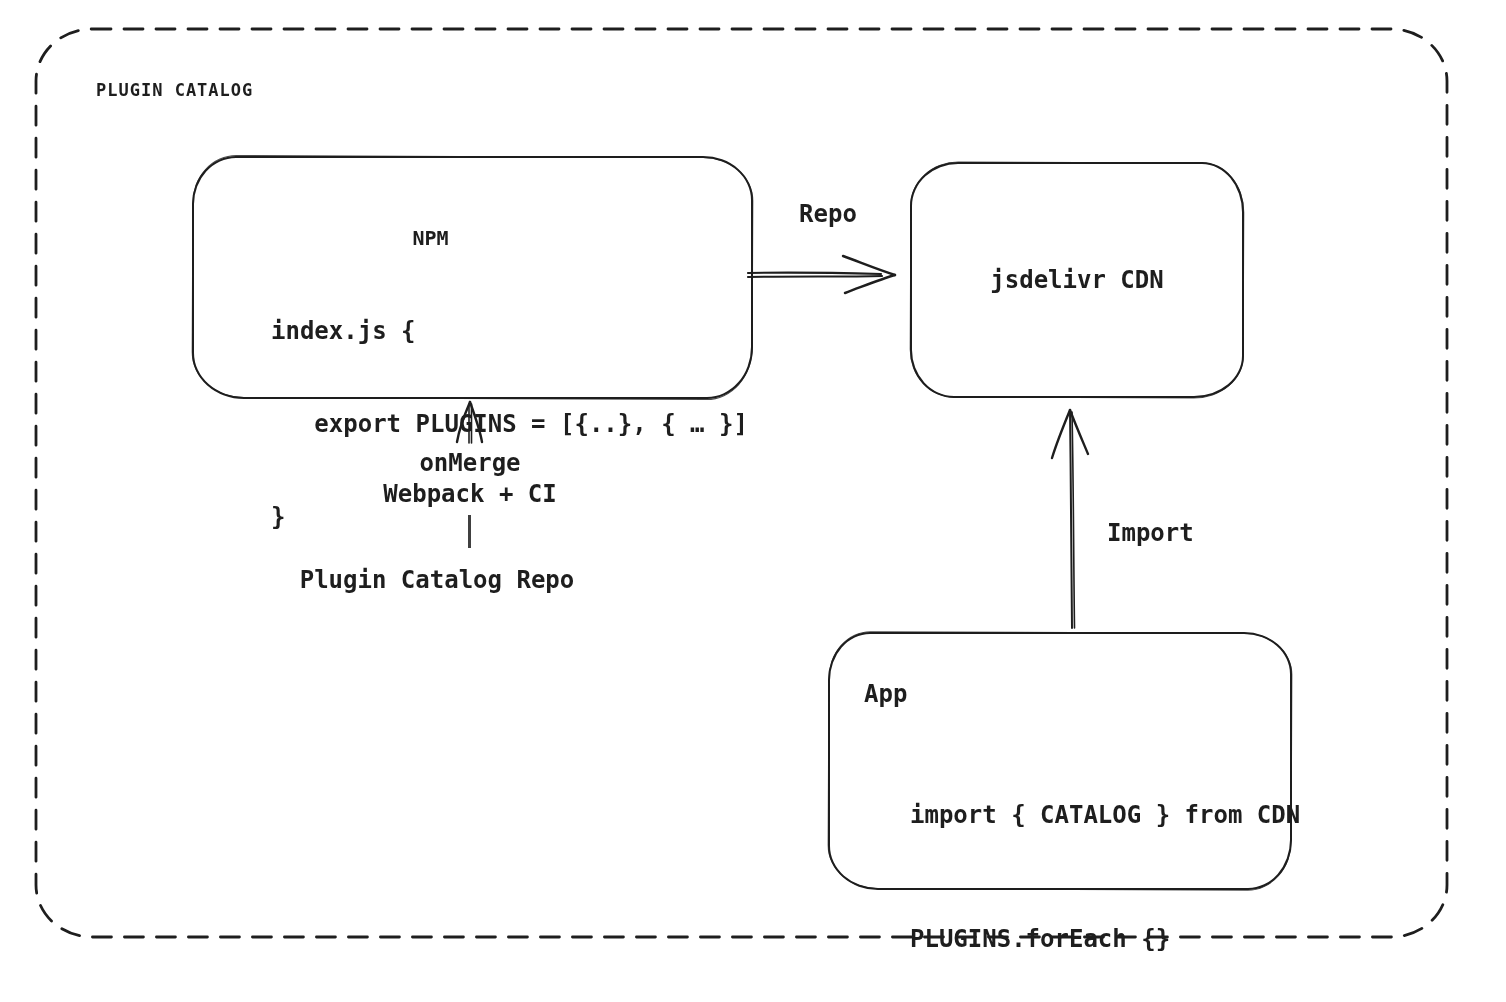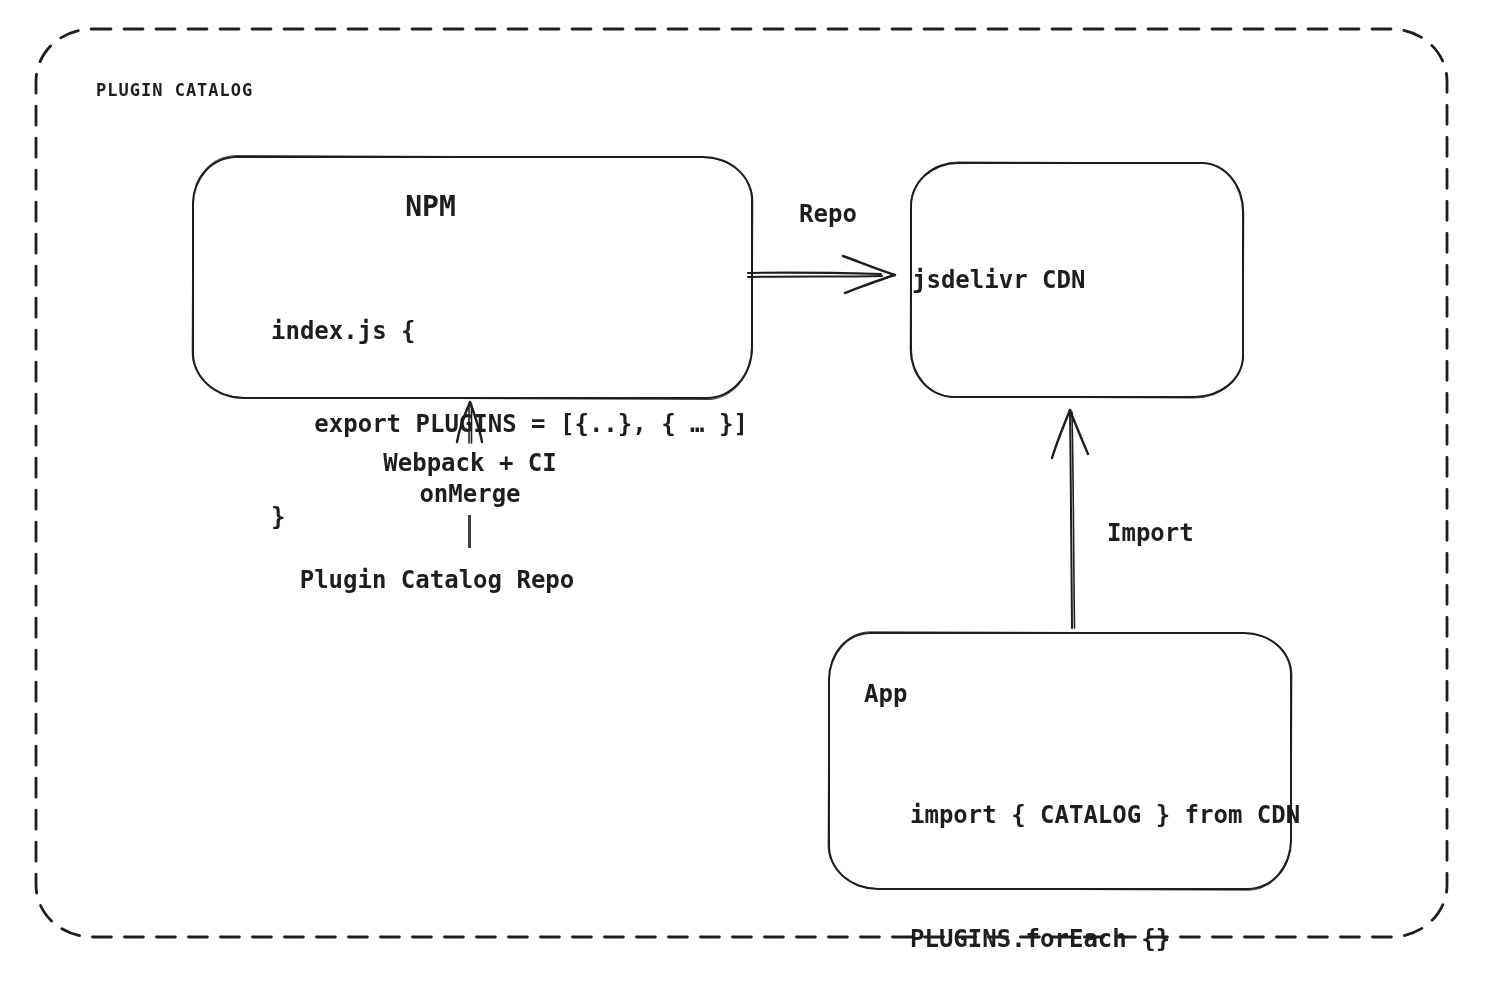--- a/index.html
+++ b/index.html
@@ -38,41 +38,42 @@
     opacity:.8;
     pointer-events:none;
   }
   .box-npm{
     left:192px;top:156px;width:561px;height:243px;
     border-radius:44px 50px 46px 52px / 48px 44px 52px 46px;
   }
   .box-cdn{
     left:910px;top:162px;width:334px;height:236px;
     border-radius:48px 42px 50px 44px / 44px 50px 42px 48px;
-    display:flex;align-items:center;
+    display:flex;align-items:center;justify-content:center;
   }
   .box-repo{
     left:217px;top:624px;width:486px;height:259px;
     border-radius:46px 52px 44px 50px / 50px 46px 52px 44px;
   }
   .box-app{
     left:828px;top:632px;width:464px;height:258px;
     border-radius:42px 48px 44px 50px / 48px 42px 50px 44px;
   }
 
   
   .diagram-title{
     left:96px;top:80px;
     font-size:17px;
     letter-spacing:1px;
     font-weight:bold;
   }
   .node-title{
-    font-size:28px;
+    font-size:20px;
     font-weight:bold;
+    margin-top:36px;
   }
   .npm-title{
     position:absolute;
     left:0;right:84px;top:32px;
     text-align:center;
   }
   .code{
     position:absolute;
     font-size:24px;
     line-height:31px;
@@ -140,22 +141,22 @@
     <div class="cdn-label">jsdelivr CDN</div>
   </div>
 
   <svg class="abs" style="left:450px;top:396px" width="40" height="56" viewBox="0 0 40 56" aria-hidden="true">
     <path d="M 20 6 C 14 20 9 34 7 46" fill="none" stroke="currentColor" stroke-width="2.4" stroke-linecap="round"></path>
     <path d="M 20 6 C 25 20 30 34 32 46" fill="none" stroke="currentColor" stroke-width="2.4" stroke-linecap="round"></path>
     <path d="M 19 8 L 19 47" fill="none" stroke="currentColor" stroke-width="1.6" stroke-linecap="round"></path>
     <path d="M 21.5 8 L 21.5 47" fill="none" stroke="currentColor" stroke-width="1.6" stroke-linecap="round"></path>
   </svg>
   <div class="edge-label build-label">
+    <div>onMerge</div>
     <div>Webpack + CI</div>
-    <div>onMerge</div>
   </div>
   <div class="build-segment"></div>
 
   <div class="abs repo-title">Plugin Catalog Repo</div>
 
   <div class="box box-app">
     <div class="app-title">App</div>
     <div class="code app-code">
       <div>import { CATALOG } from CDN</div>
       <div>PLUGINS.forEach {}</div>

